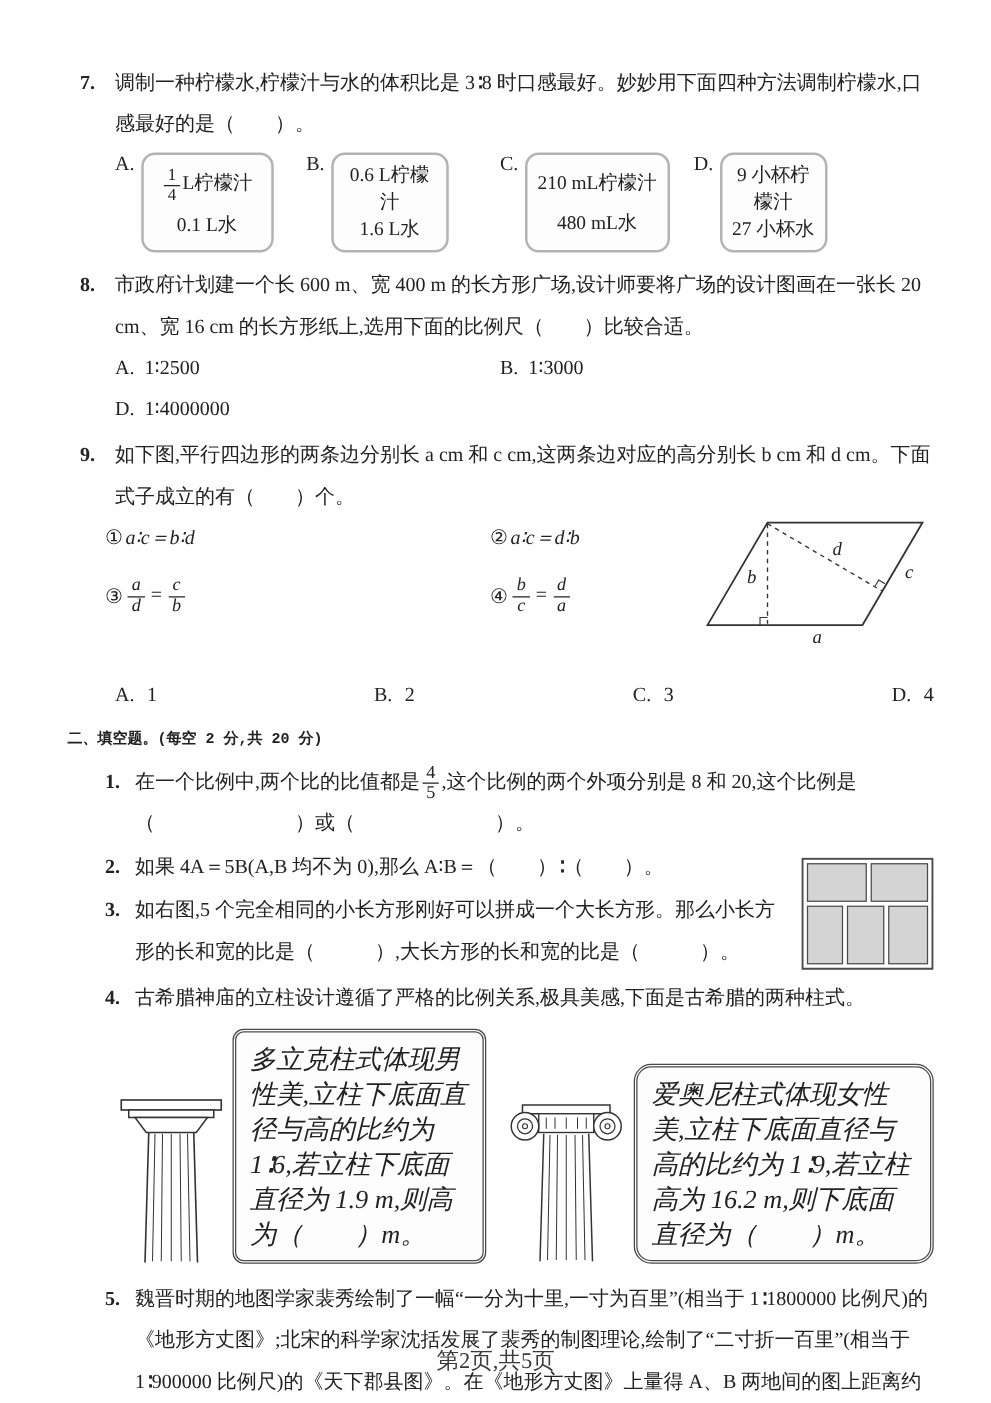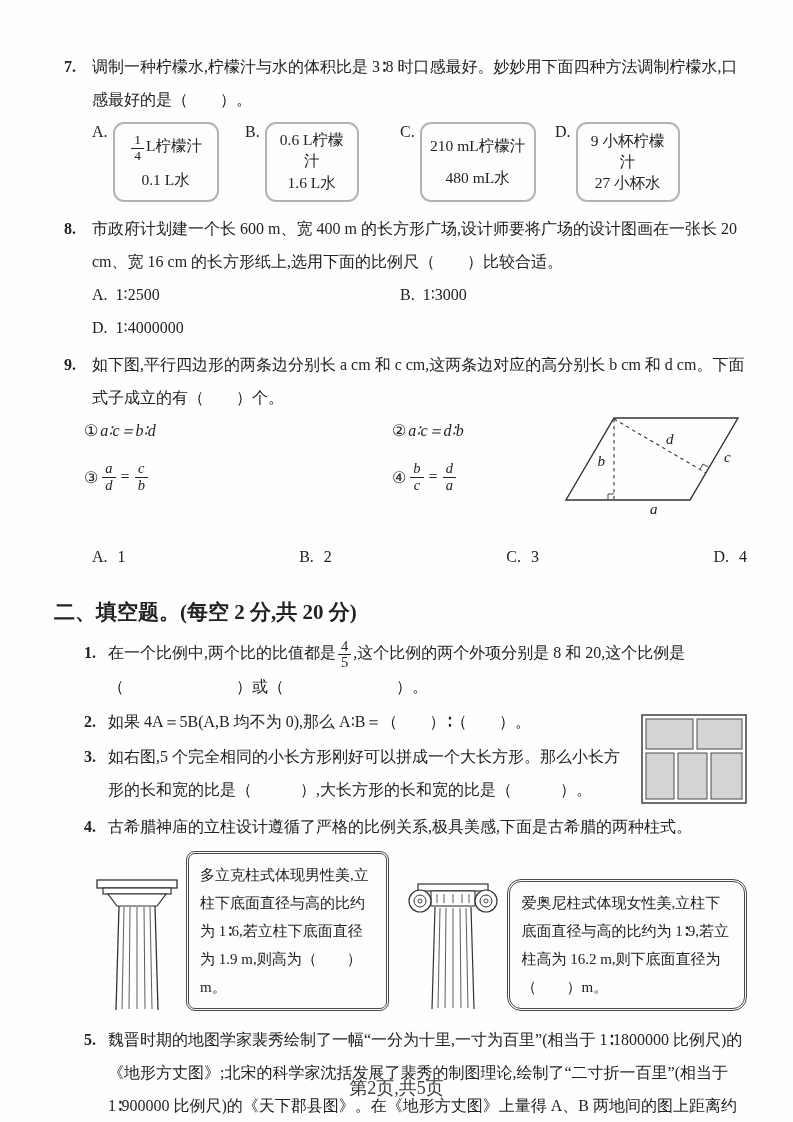--- a/index.html
+++ b/index.html
@@ -20,21 +20,21 @@
   .q7-opts { display:flex; margin:6px 0 10px 28px; }
   .opt { display:flex; align-items:flex-start; }
   .opt-a { width:153px; } .opt-b { width:155px; } .opt-c { width:155px; } .opt-d { flex:1; }
   .opt-label { margin-right:5px; line-height:20px; }
   .opt-box {
     border:2px solid #b3b3b3; border-radius:11px; background:#fdfdfd;
     min-height:80px; padding:6px 8px; text-align:center;
     display:flex; flex-direction:column; justify-content:space-around;
     font-size:15.5px;
   }
-  .box-a { width:106px; } .box-b { width:94px; } .box-c { width:116px; } .box-d { width:104px;justify-content:center; }
+  .box-a { width:106px; } .box-b { width:94px; } .box-c { width:116px; } .box-d { width:86px; }
 
   .frac { display:inline-flex; flex-direction:column; vertical-align:middle; line-height:1.05; text-align:center; margin:0 2px; }
   .frac .fn, .frac .fd { font-size:13.5px; padding:0 3px; }
   .frac .fbar { border-top:1.2px solid #222; }
   .frac-lg .fn, .frac-lg .fd { font-size:14.5px; }
   .fi { font-style:italic; }
 
   
   .q8-opts { display:grid; grid-template-columns:308px 1fr; margin-left:28px; line-height:33px; }
   .q8-opt span { display:inline; }
@@ -46,32 +46,32 @@
   .f-row1 { line-height:33px; }
   .f-row2 { margin-top:6px; height:48px; display:flex; align-items:center; }
   .feq { margin:0 3px; }
   .circ { margin-right:2px; }
   .q9-ans { display:flex; margin:10px 0 6px 28px; line-height:30px;justify-content:space-between; }
   .ans { width:155px; } .ans:last-child { width:auto; }
   .ans .opt-val { margin-left:10px; }
   .para-svg { position:absolute; right:-8px; top:-8px; }
 
   
-  .sec-title { font-weight:bold; font-size:21px; margin:26px 0 10px -10px; }
+  .sec-title { font-weight:bold; font-size:12px; margin:10px 0 10px -10px;font-family:Liberation Mono, monospace; }
   .fb { display:flex; margin-left:20px; margin-bottom:2px; }
 
   
   .rect-fig { float:right; margin:-26px 0 4px 14px; }
 
   
   .cols-row { display:flex; align-items:flex-end; margin:8px 0 12px 30px; }
   .col-fig { flex:none; }
   .note-box {
     border:3px double #4a4a4a; border-radius:9px; background:#fdfdfd;
-    font-size:15px; line-height:28px; padding:7px 11px; margin-left:6px;
+    font-size:21px; line-height:28px; padding:7px 11px; margin-left:6px;font-style:italic;
   }
   .note-doric { width:212px; }
   .note-ionic { width:250px;border-radius:14px; }
   .gap1 { width:16px; flex:none; }
 
   .page-footer {
     position:absolute; left:0; right:0; bottom:22px;
     text-align:center; font-size:18px; color:#3a3a3a;
   }
   svg text { font-family:"Liberation Serif","DejaVu Serif",serif; }

